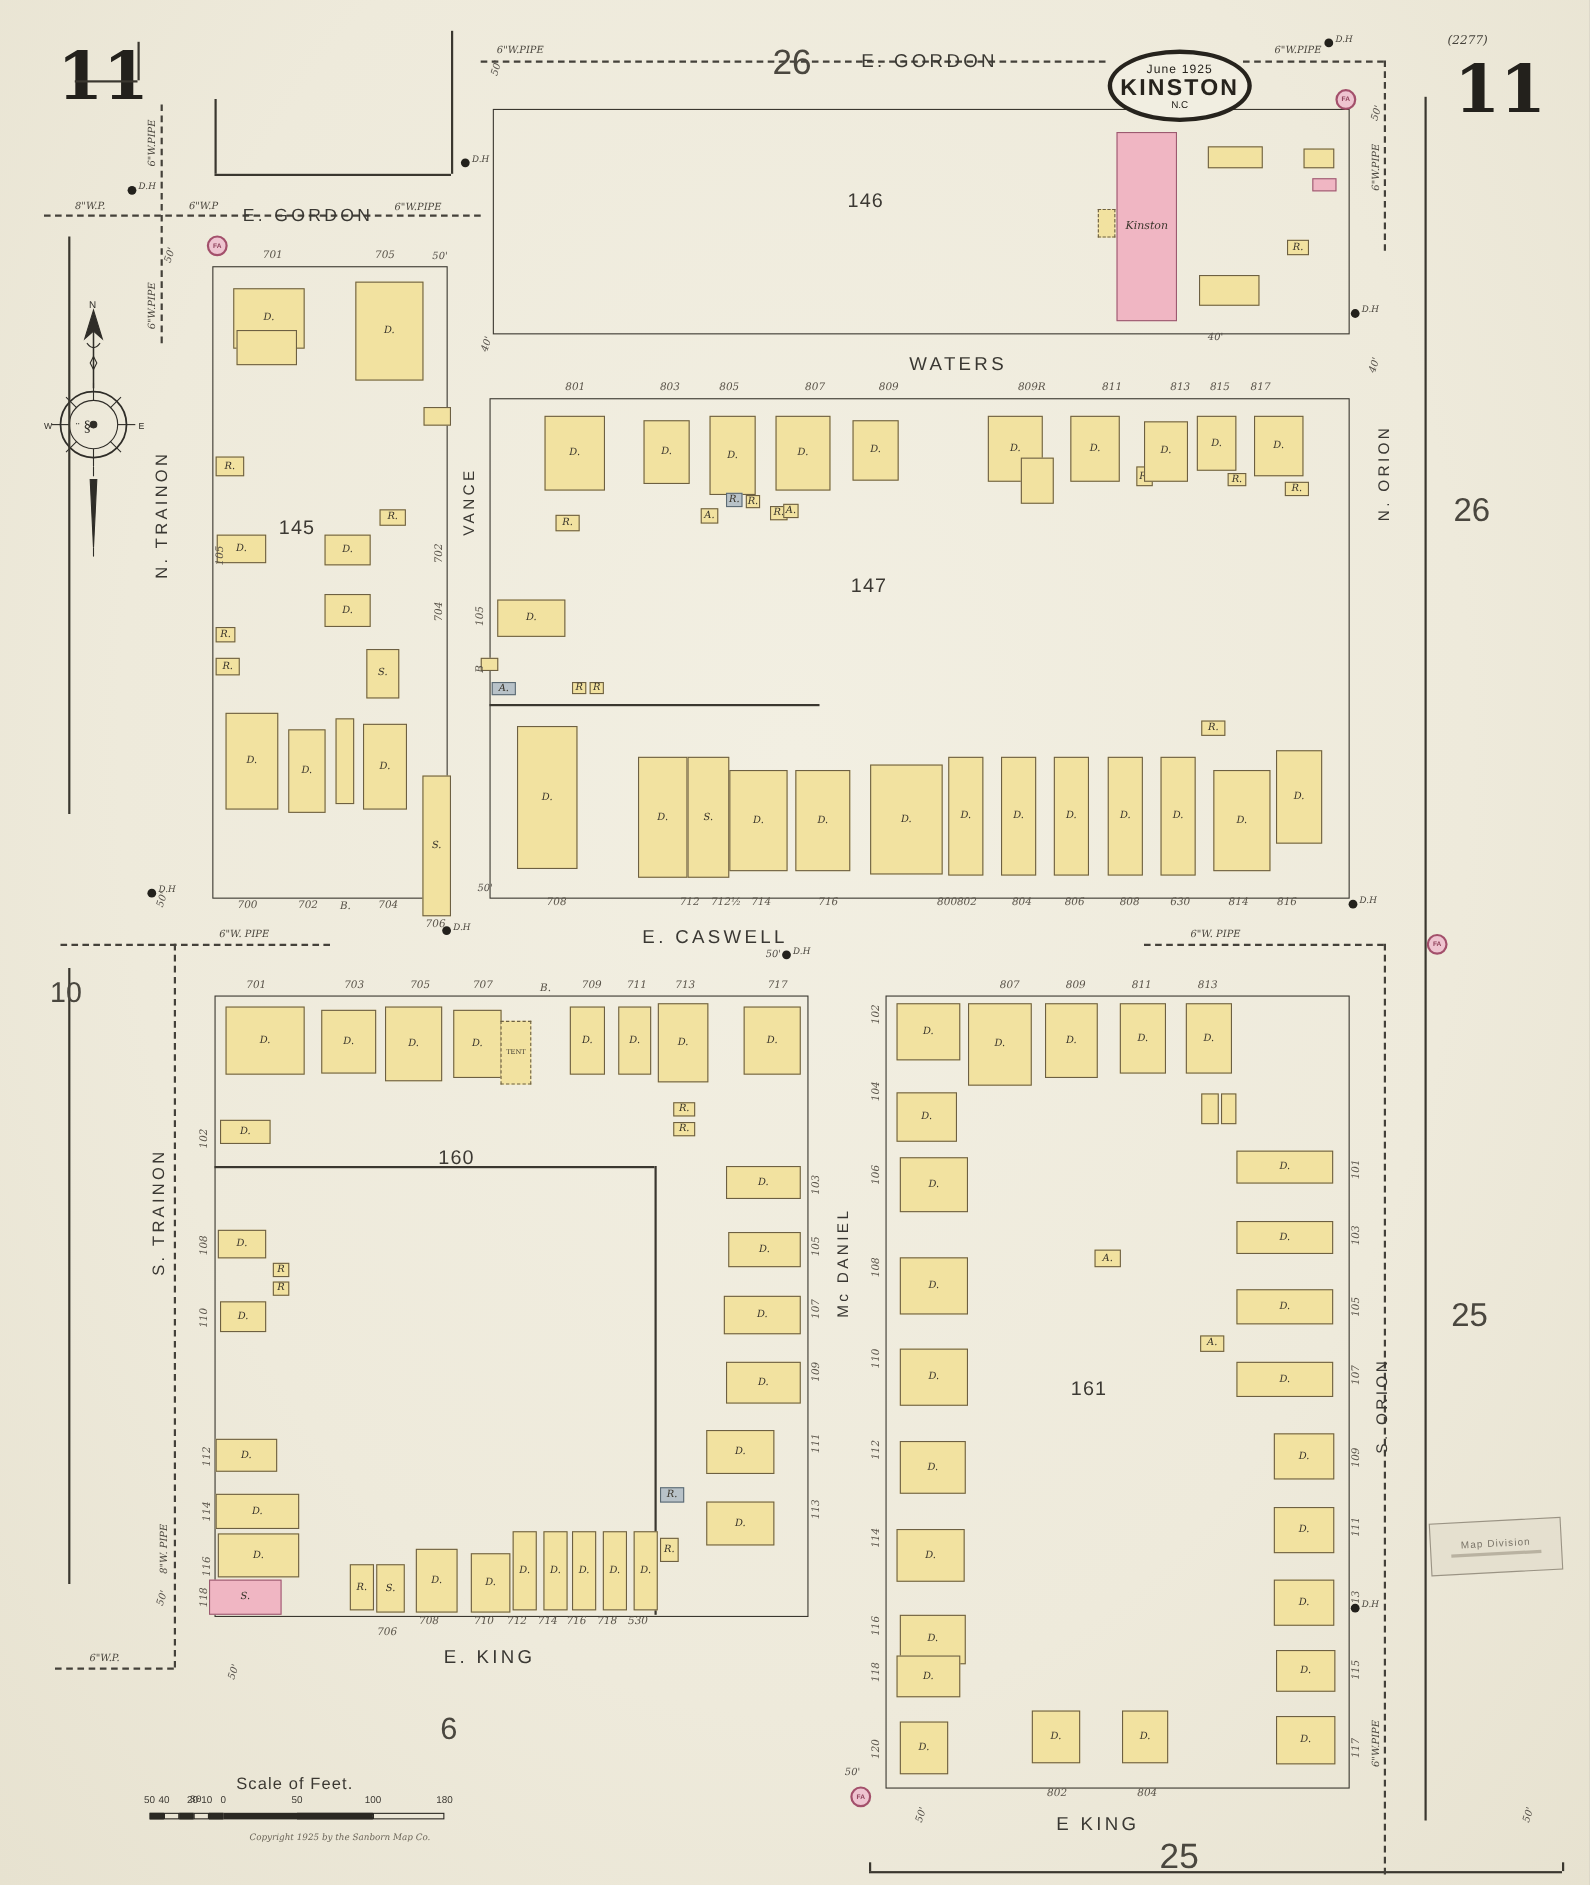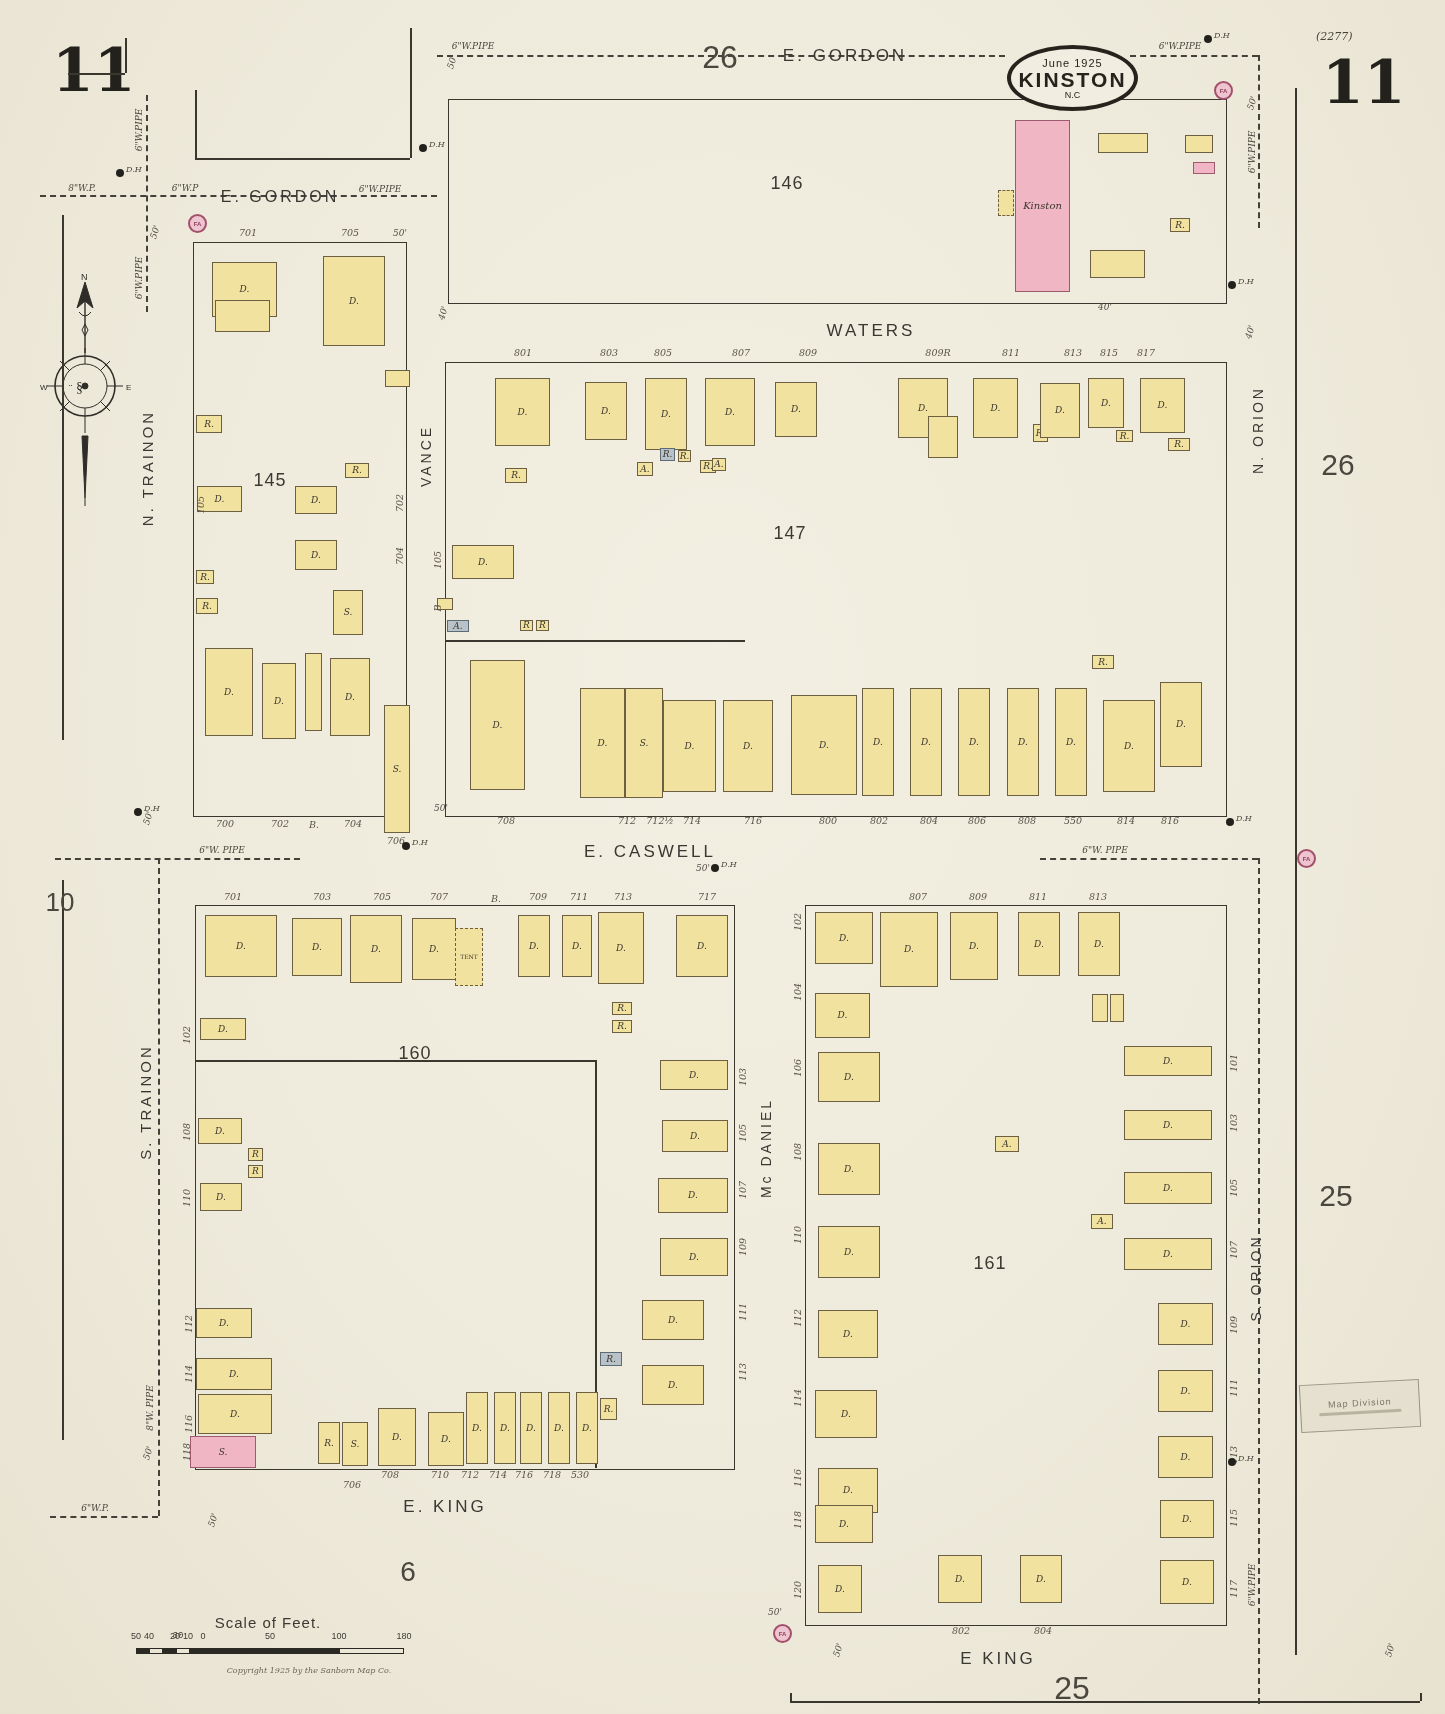--- a/index.html
+++ b/index.html
@@ -551,26 +551,26 @@
     <div class="hnum" style="left: 1073px; top: 352px;">813</div>
     <div class="hnum" style="left: 1109px; top: 352px;">815</div>
     <div class="hnum" style="left: 1146px; top: 352px;">817</div>
     <div class="hnum rot" style="left: 437px; top: 560px;">105</div>
     <div class="hnum rot" style="left: 437px; top: 608px;">B</div>
     <div class="hnum" style="left: 506px; top: 820px;">708</div>
     <div class="hnum" style="left: 627px; top: 820px;">712</div>
     <div class="hnum" style="left: 660px; top: 820px;">712½</div>
     <div class="hnum" style="left: 692px; top: 820px;">714</div>
     <div class="hnum" style="left: 753px; top: 820px;">716</div>
-    <div class="hnum" style="left: 828px; top: 820px;">800</div>
+    <div class="hnum" style="left: 861px; top: 820px;">800</div>
     <div class="hnum" style="left: 879px; top: 820px;">802</div>
     <div class="hnum" style="left: 929px; top: 820px;">804</div>
     <div class="hnum" style="left: 977px; top: 820px;">806</div>
     <div class="hnum" style="left: 1027px; top: 820px;">808</div>
-    <div class="hnum" style="left: 1073px; top: 820px;">550</div>
+    <div class="hnum" style="left: 1073px; top: 820px;">630</div>
     <div class="hnum" style="left: 1126px; top: 820px;">814</div>
     <div class="hnum" style="left: 1170px; top: 820px;">816</div>
     <div class="hnum" style="left: 233px; top: 896px;">701</div>
     <div class="hnum" style="left: 322px; top: 896px;">703</div>
     <div class="hnum" style="left: 382px; top: 896px;">705</div>
     <div class="hnum" style="left: 439px; top: 896px;">707</div>
     <div class="hnum" style="left: 496px; top: 898px;">B.</div>
     <div class="hnum" style="left: 538px; top: 896px;">709</div>
     <div class="hnum" style="left: 579px; top: 896px;">711</div>
     <div class="hnum" style="left: 623px; top: 896px;">713</div>

